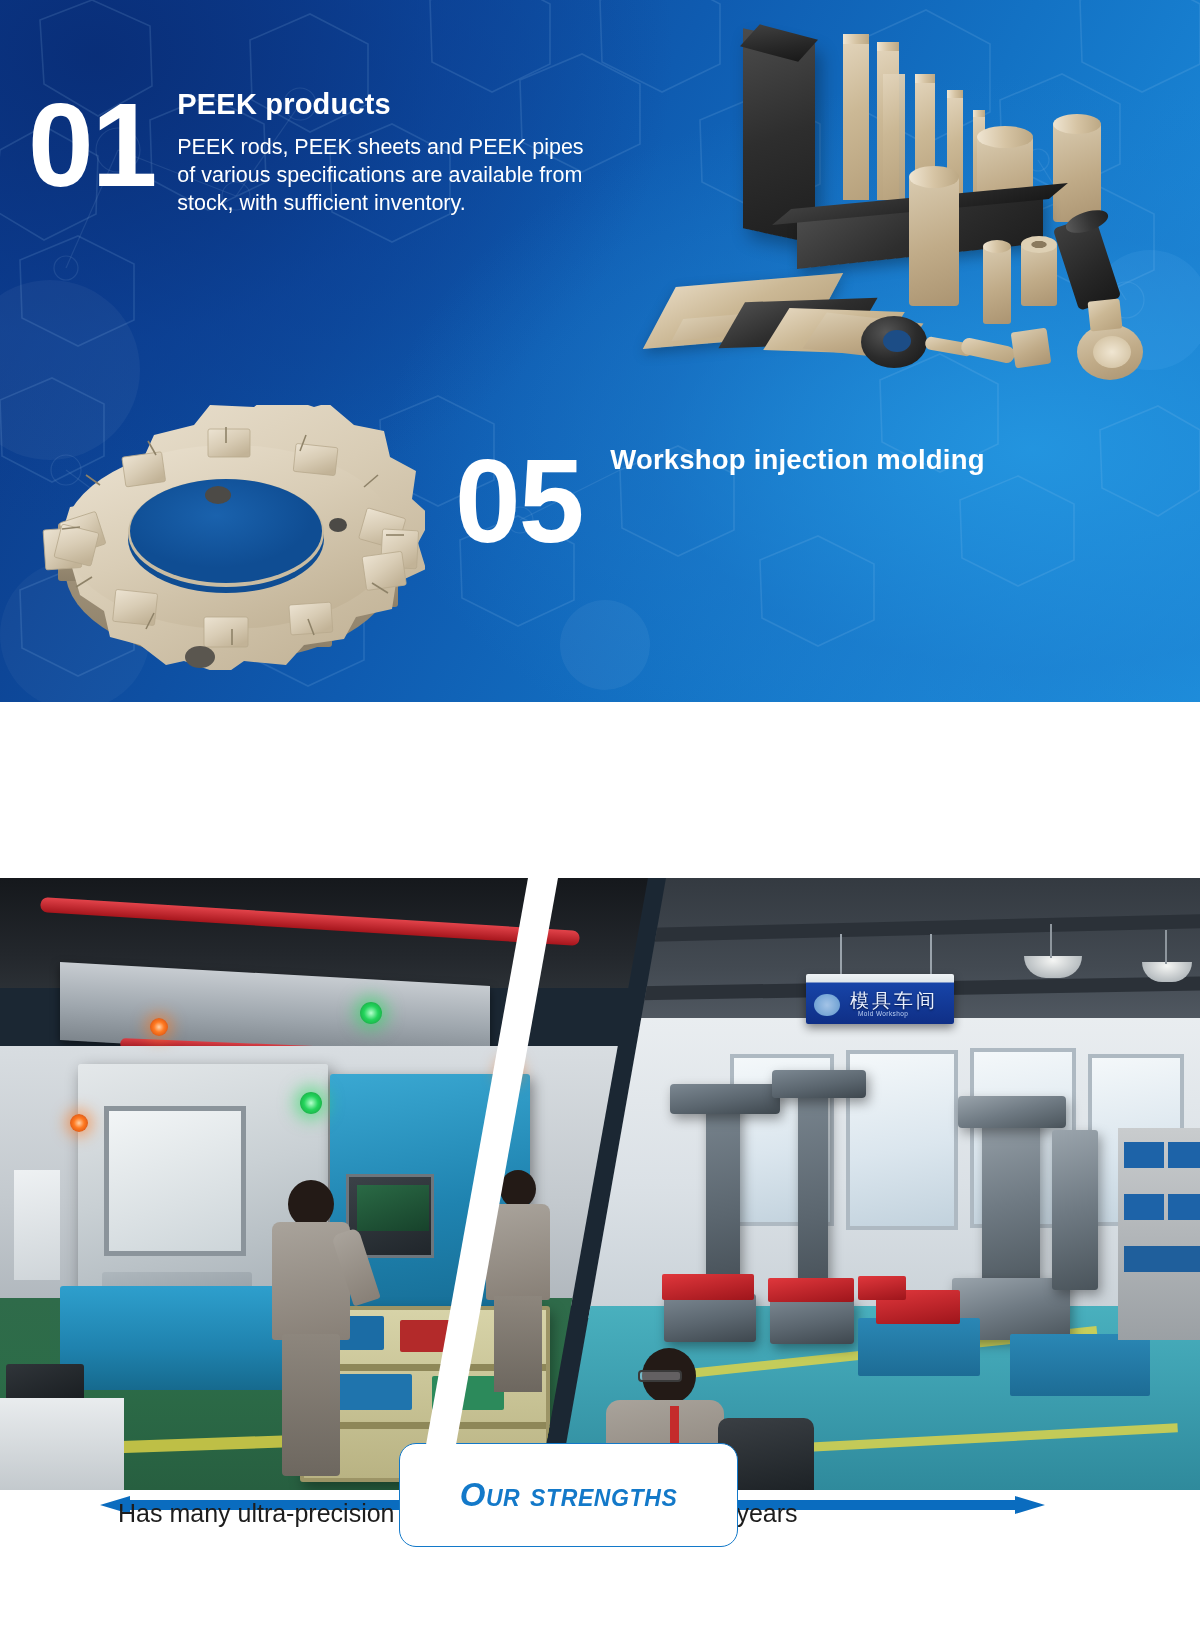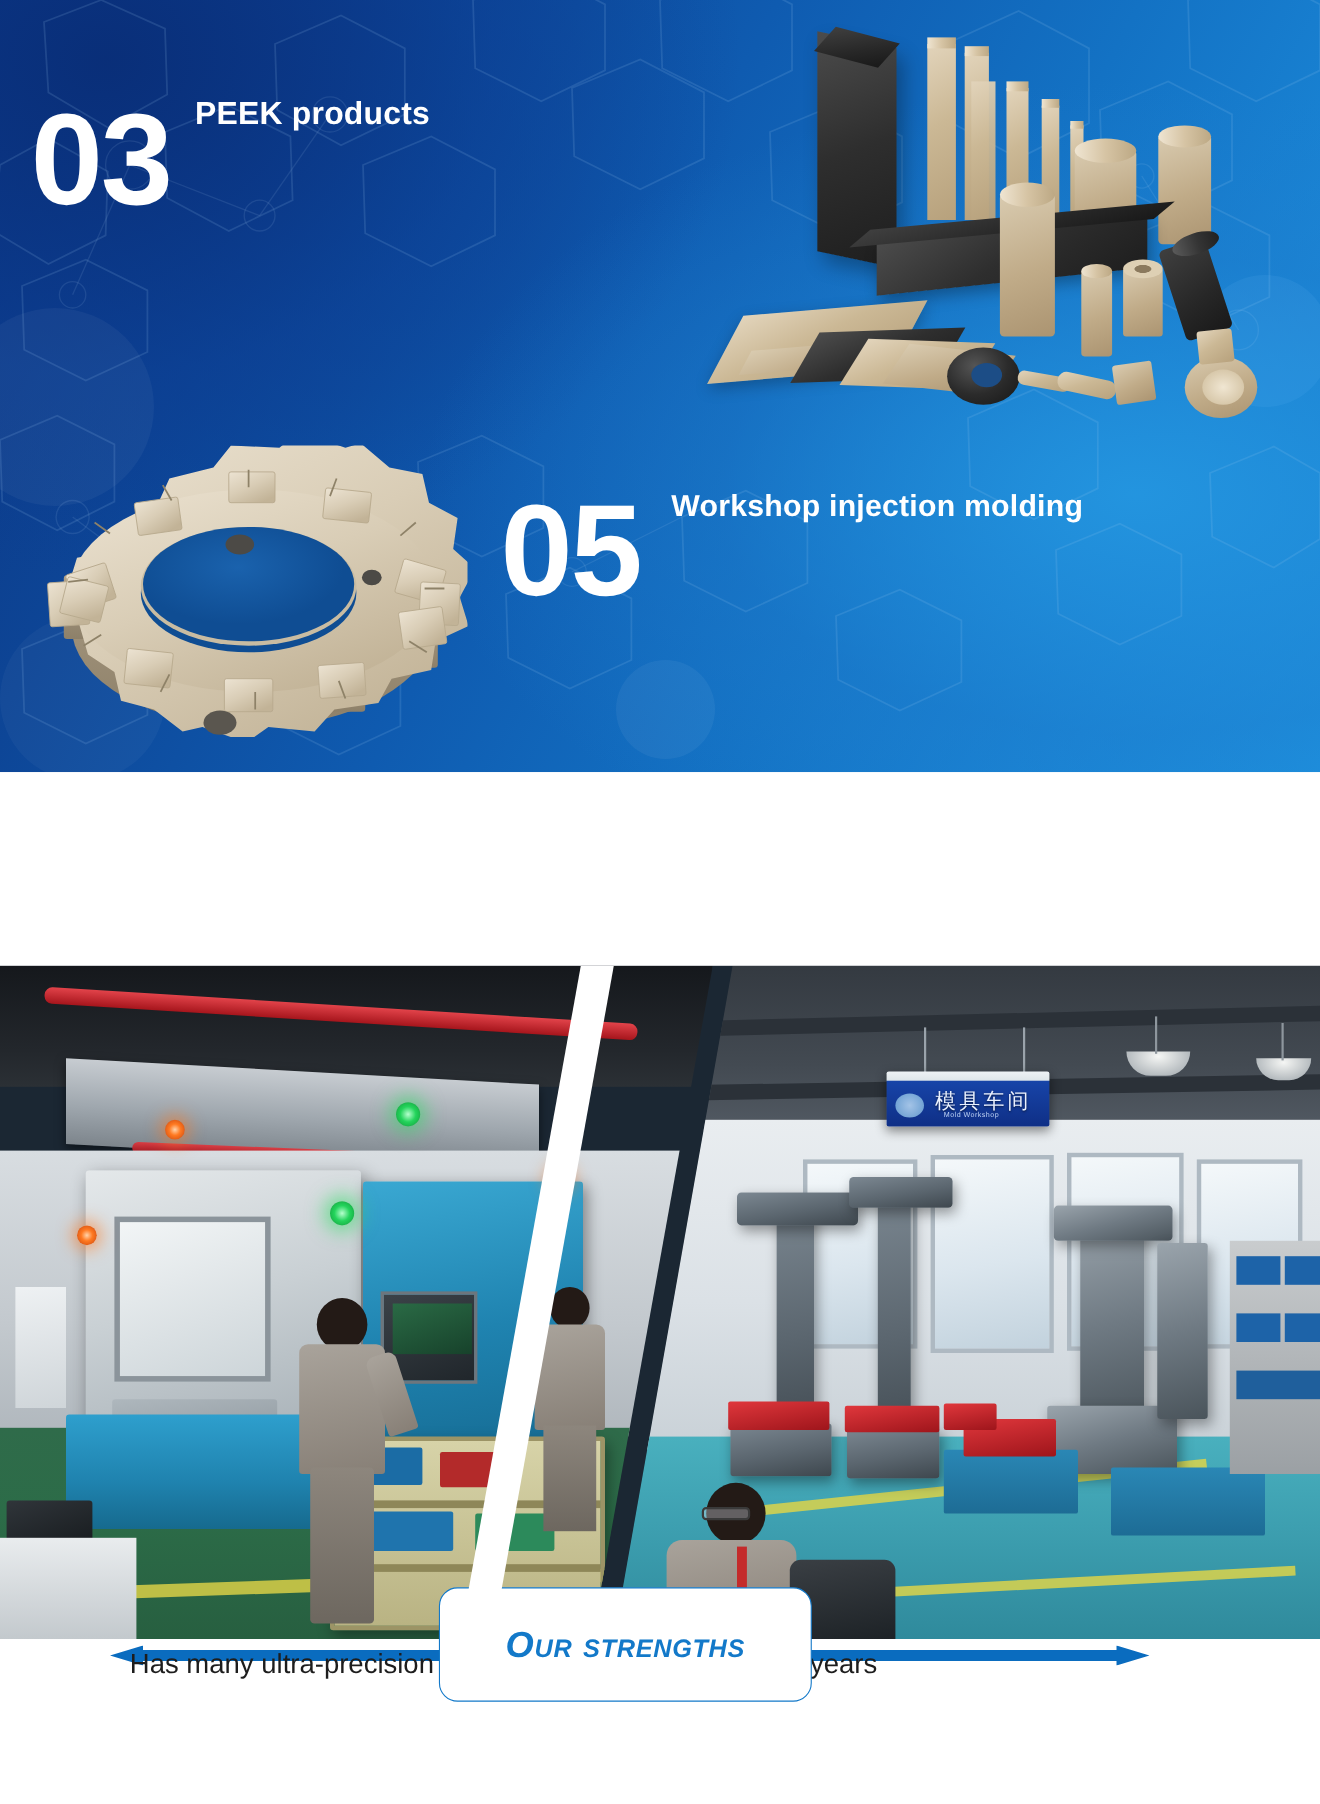--- a/index.html
+++ b/index.html
@@ -351,23 +351,24 @@
 
         <ellipse cx="-12" cy="-42" rx="13" ry="9" fill="#4c4a46"></ellipse>
         <ellipse cx="108" cy="-12" rx="9" ry="7" fill="#4c4a46"></ellipse>
       </g>
 
       <ellipse cx="165" cy="252" rx="15" ry="11" fill="#5a564f"></ellipse>
     </svg>
   </div>
 
   <div class="blk03">
-    <div class="bignum">03</div>
+    <div class="bignum">01</div>
     <div class="blk-txt">
       <div class="blk-title">PEEK products</div>
+      <div class="blk-body">PEEK rods, PEEK sheets and PEEK pipes of various specifications are available from stock, with sufficient inventory.</div>
     </div>
   </div>
 
   <div class="blk04">
     <div class="bignum">05</div>
     <div class="blk-txt">
       <div class="blk-title">Workshop injection molding</div>
     </div>
   </div>
 </section>

